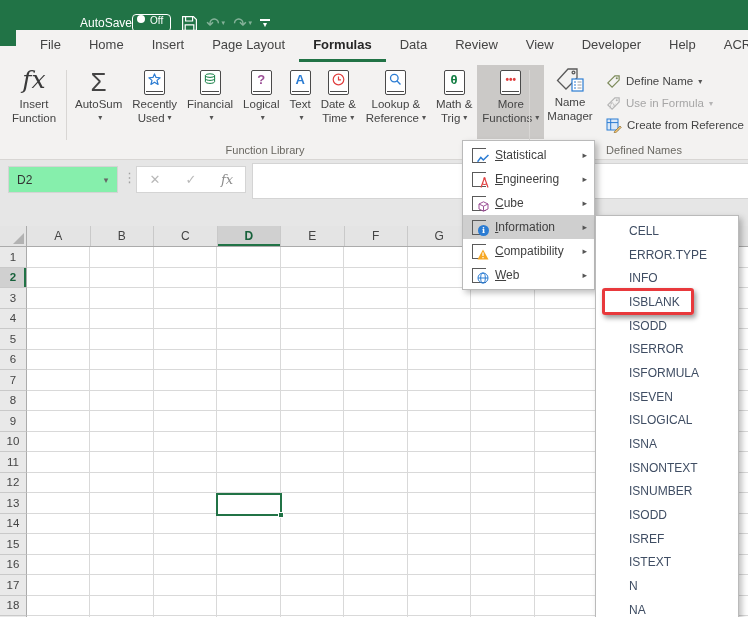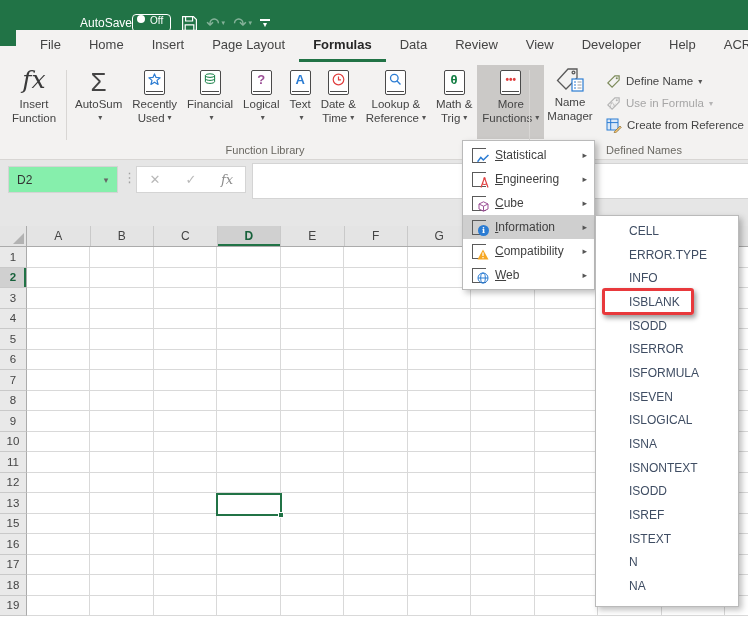--- a/index.html
+++ b/index.html
@@ -432,20 +432,24 @@
       </div>
       <div class="grid-row">
         <div class="row-h">12</div>
         <div class="row-cells"></div>
       </div>
       <div class="grid-row">
         <div class="row-h">13</div>
         <div class="row-cells"></div>
       </div>
       <div class="grid-row">
+        <div class="row-h">14</div>
+        <div class="row-cells"></div>
+      </div>
+      <div class="grid-row">
         <div class="row-h">15</div>
         <div class="row-cells"></div>
       </div>
       <div class="grid-row">
         <div class="row-h">16</div>
         <div class="row-cells"></div>
       </div>
       <div class="grid-row">
         <div class="row-h">17</div>
         <div class="row-cells"></div>
@@ -549,20 +553,21 @@
     <div class="sub-item">ERROR.TYPE</div>
     <div class="sub-item">INFO</div>
     <div class="sub-item">ISBLANK</div>
     <div class="sub-item">ISODD</div>
     <div class="sub-item">ISERROR</div>
     <div class="sub-item">ISFORMULA</div>
     <div class="sub-item">ISEVEN</div>
     <div class="sub-item">ISLOGICAL</div>
     <div class="sub-item">ISNA</div>
     <div class="sub-item">ISNONTEXT</div>
+    <div class="sub-item">ISNUMBER</div>
     <div class="sub-item">ISODD</div>
     <div class="sub-item">ISREF</div>
     <div class="sub-item">ISTEXT</div>
     <div class="sub-item">N</div>
     <div class="sub-item">NA</div>
   </div>
 
 <div class="red-box"></div>
 
 </body></html>

